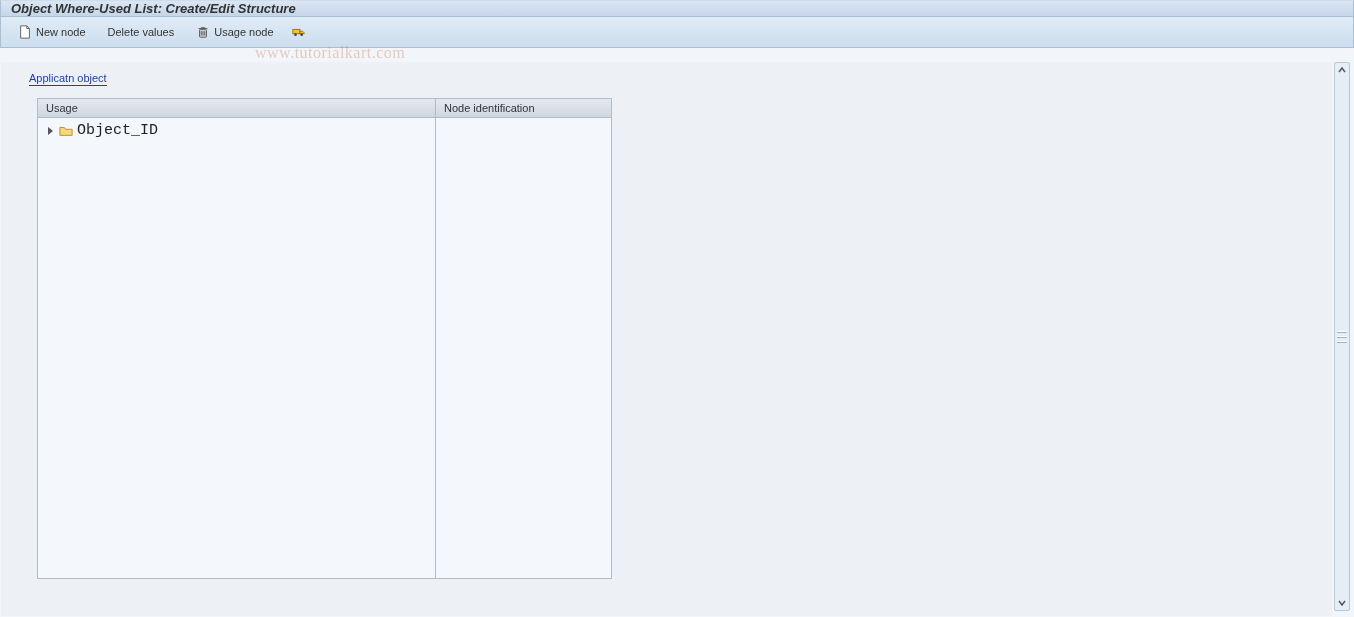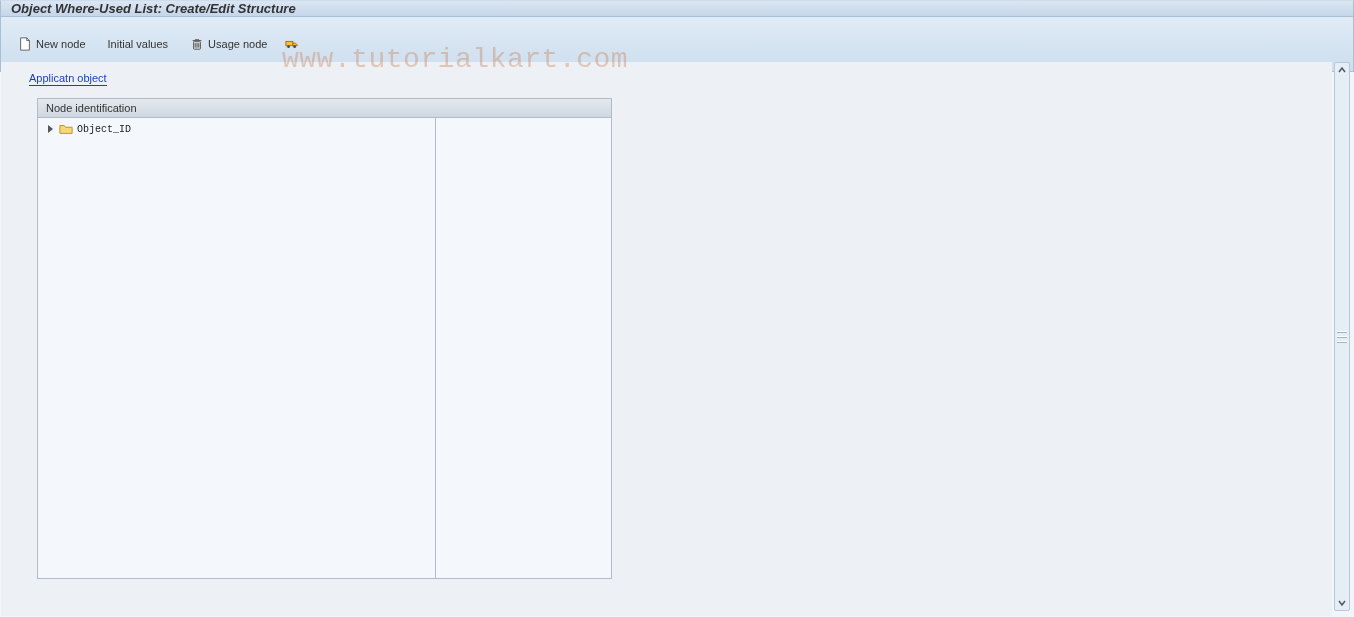--- a/index.html
+++ b/index.html
@@ -19,21 +19,21 @@
     padding: 0 10px;
     font-size: 13px;
     font-weight: bold;
     font-style: italic;
     color: #333;
   }
   .toolbar {
     background: linear-gradient(to bottom, #e0ebf6, #cddeee);
     border: 1px solid #a8bfd6;
     border-top: none;
-    padding: 16px 8px;
+    padding: 4px 8px;
     display: flex;
     align-items: center;
     gap: 4px;
   }
   .tb-btn {
     display: inline-flex;
     align-items: center;
     padding: 3px 8px;
     border: 1px solid transparent;
     border-radius: 3px;
@@ -100,21 +100,21 @@
     padding-top: 2px;
   }
   .tb-node {
     width: 175px;
   }
   .tree-row {
     display: flex;
     align-items: center;
     padding: 2px 6px 2px 10px;
     font-family: "Courier New", monospace;
-    font-size: 10px;
+    font-size: 15px;
     color: #222;
     cursor: pointer;
   }
   .tree-arrow {
     width: 0; height: 0;
     border-top: 4px solid transparent;
     border-bottom: 4px solid transparent;
     border-left: 5px solid #555;
     margin-right: 6px;
   }
@@ -150,44 +150,43 @@
     flex-direction: column;
     justify-content: space-between;
     cursor: pointer;
   }
   .sb-grip div { height: 2px; background: #9fb2c6; border-top: 1px solid #fff; }
 
   .watermark {
     position: absolute;
     top: 44px;
     left: 255px;
-    font-size: 28px;
-    font-family: Liberation Mono, monospace;
+    font-size: 16px;
+    font-family: Liberation Serif, serif;
     color: rgba(200,100,40,0.30);
     letter-spacing: 0.5px;
     pointer-events: none;
     font-weight: 500;
-    margin-left: 27px;
   }
 </style>
 </head>
 <body>
 
 <div class="title-bar">Object Where-Used List: Create/Edit Structure</div>
 
 <div class="toolbar">
   <div class="tb-btn">
     <svg class="icon-svg" viewBox="0 0 16 16">
       <path d="M3 1 h7 l3 3 v11 h-10 z" fill="#fff" stroke="#555" stroke-width="1"></path>
       <path d="M10 1 v3 h3" fill="none" stroke="#555" stroke-width="1"></path>
     </svg>
     <span>New node</span>
   </div>
   <div class="tb-btn">
-    <span>Initial values</span>
+    <span>Delete values</span>
   </div>
   <div class="tb-btn">
     <svg class="icon-svg" viewBox="0 0 16 16">
       <rect x="4" y="5" width="8" height="9" rx="1" fill="#ccc" stroke="#555"></rect>
       <path d="M3 4 h10 M6 4 v-1 h4 v1" fill="none" stroke="#555"></path>
       <path d="M6 7 v5 M8 7 v5 M10 7 v5" stroke="#555"></path>
     </svg>
     <span>Usage node</span>
   </div>
   <div class="tb-icon-only">
@@ -200,20 +199,21 @@
   </div>
 </div>
 
 <div class="content-area">
   <div class="link-row">
     <a class="app-link">Applicatn object</a>
   </div>
 
   <div class="table-container">
     <div class="table-header">
+      <div class="th col-usage">Usage</div>
       <div class="th col-node">Node identification</div>
     </div>
     <div class="table-body">
       <div class="tb-usage">
         <div class="tree-row">
           <span class="tree-arrow"></span>
           <svg class="icon-svg" viewBox="0 0 16 16" style="margin-right:4px;">
             <path d="M1 4 h5 l1.5 2 H15 v7 H1 z" fill="#f6d77a" stroke="#b38a1f"></path>
           </svg>
           <span>Object_ID</span>

